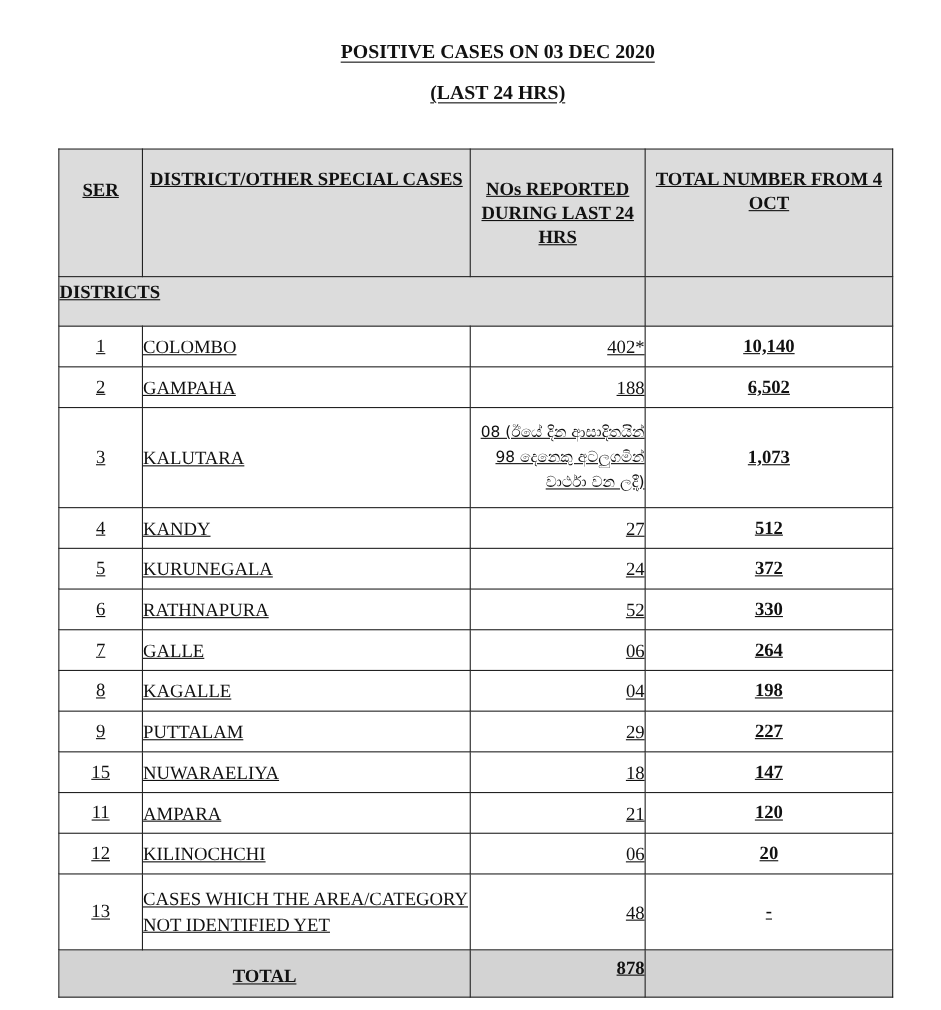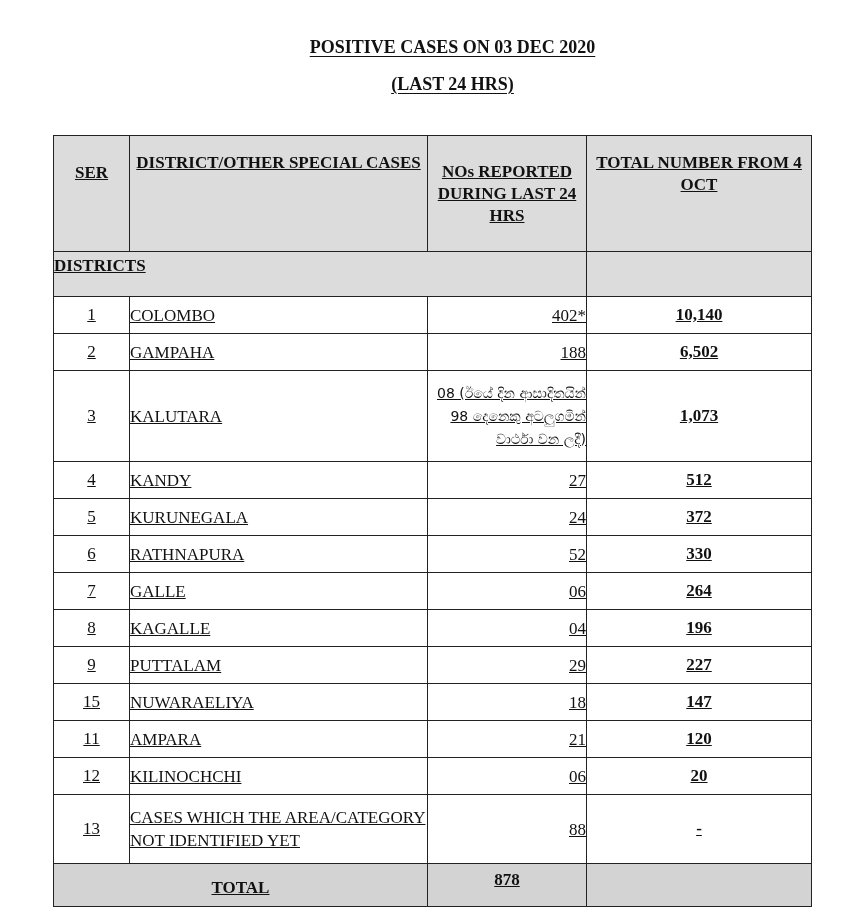--- a/index.html
+++ b/index.html
@@ -73,21 +73,21 @@
     td.rep { text-align: right; line-height: 23px; }
     td.rep.sinhala { font-family: "DejaVu Sans", sans-serif; font-size: 14px; line-height: 23px; }
     td.tot { text-align: center; font-weight: bold; margin-top: 24px; }
     .total-row td {
       background: #d3d3d3;
       font-weight: bold;
       height: 36px;
       text-align: center;
     }
     .total-row td.tot-label { padding-top: 6px; }
-    .total-row td.tot-val { vertical-align: top; padding-top: 6px; }
+    .total-row td.tot-val { vertical-align: top; padding-top: 6px; text-align: right; }
   </style>
 </head>
 <body>
 
 <div class="title t1">POSITIVE CASES ON 03 DEC 2020</div>
 <div class="title t2">(LAST 24 HRS)</div>
 
 <table class="cases">
   <colgroup>
     <col class="c-ser">
@@ -147,21 +147,21 @@
       <tr class="row">
         <td class="ser">7</td>
         <td class="dist">GALLE</td>
         <td class="rep">06</td>
         <td class="tot">264</td>
       </tr>
       <tr class="row">
         <td class="ser">8</td>
         <td class="dist">KAGALLE</td>
         <td class="rep">04</td>
-        <td class="tot">196</td>
+        <td class="tot">198</td>
       </tr>
       <tr class="row">
         <td class="ser">9</td>
         <td class="dist">PUTTALAM</td>
         <td class="rep">29</td>
         <td class="tot">227</td>
       </tr>
       <tr class="row">
         <td class="ser">15</td>
         <td class="dist">NUWARAELIYA</td>
@@ -176,21 +176,21 @@
       </tr>
       <tr class="row">
         <td class="ser">12</td>
         <td class="dist">KILINOCHCHI</td>
         <td class="rep">06</td>
         <td class="tot">20</td>
       </tr>
       <tr class="row tall13">
         <td class="ser">13</td>
         <td class="dist">CASES WHICH THE AREA/CATEGORY NOT IDENTIFIED YET</td>
-        <td class="rep">88</td>
+        <td class="rep">48</td>
         <td class="tot">-</td>
       </tr>
     </tbody>
   <tbody>
       <tr class="total-row">
     <td colspan="2" class="tot-label">TOTAL</td>
     <td class="tot-val">878</td>
     <td></td>
   </tr>
 </tbody>

